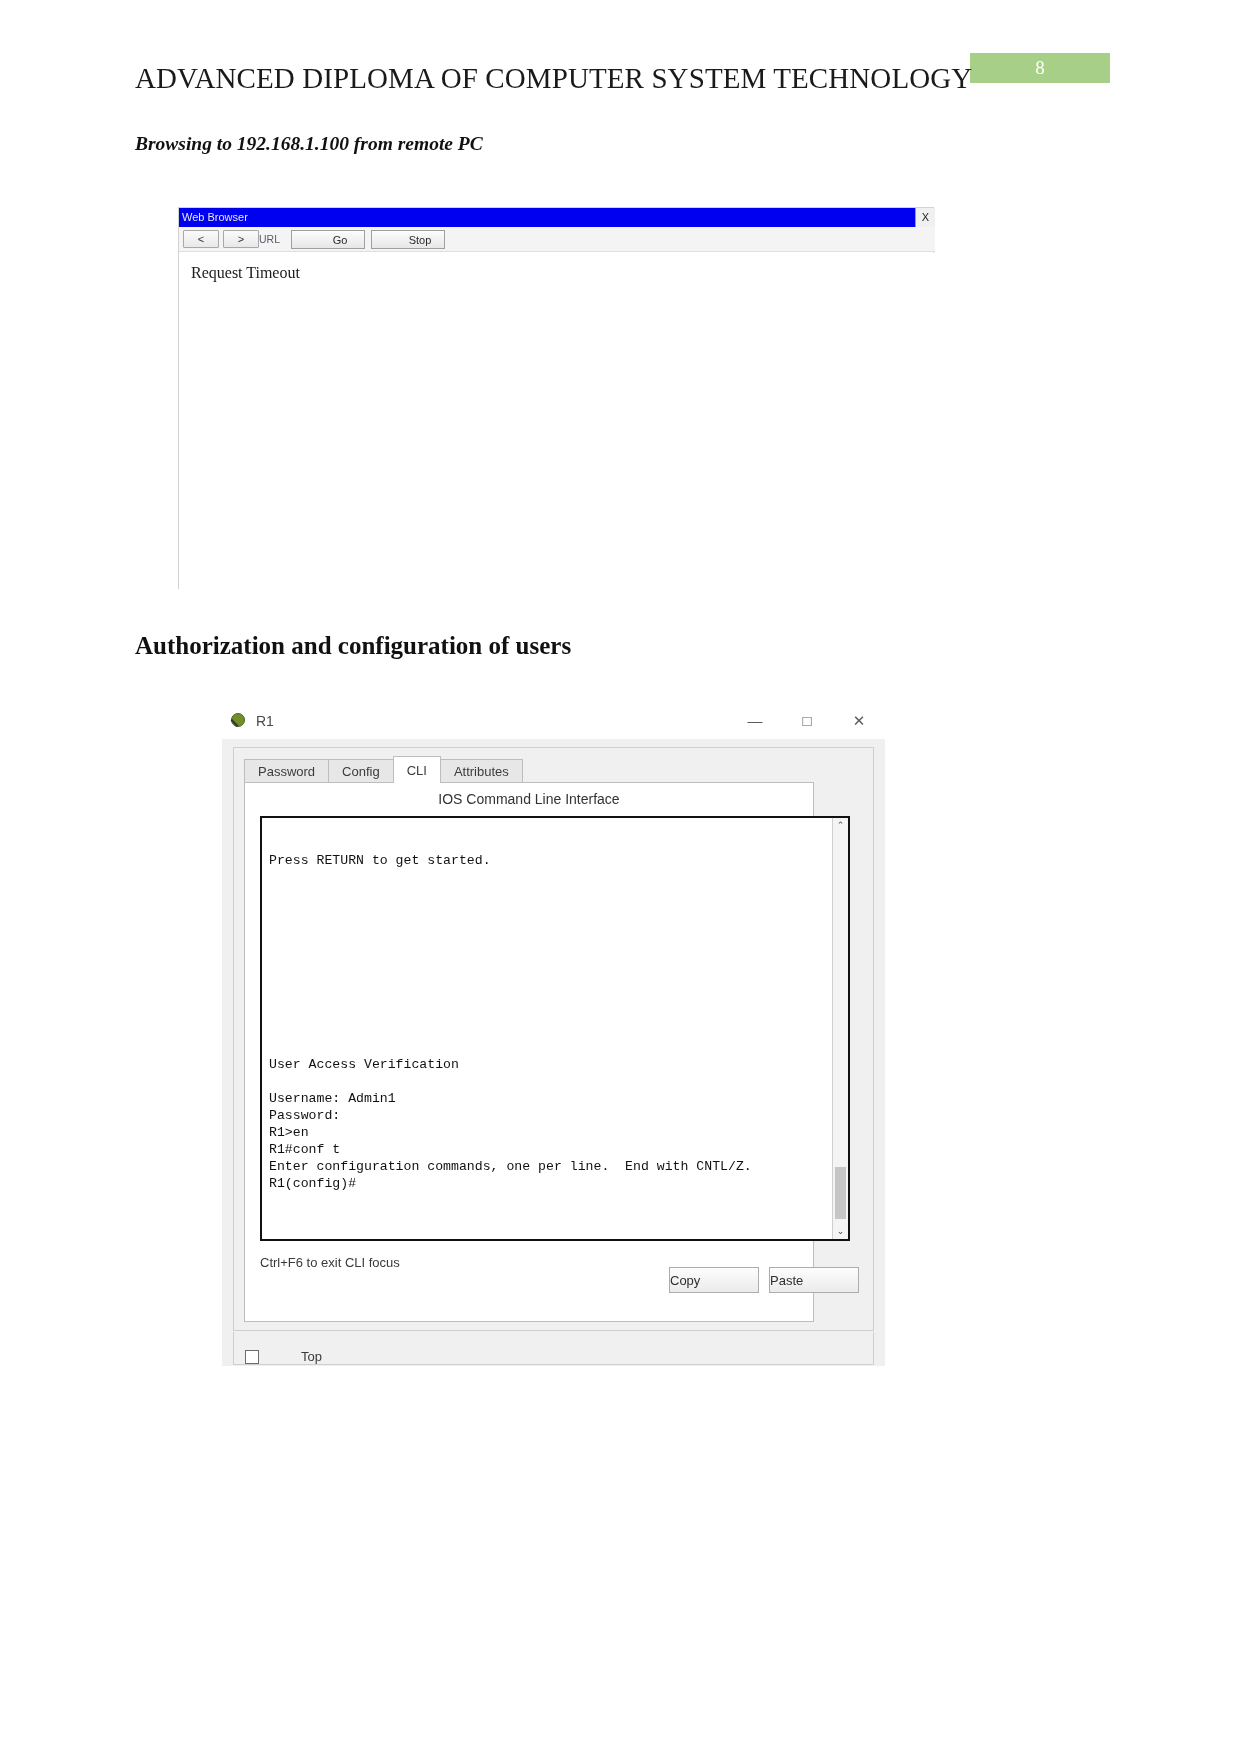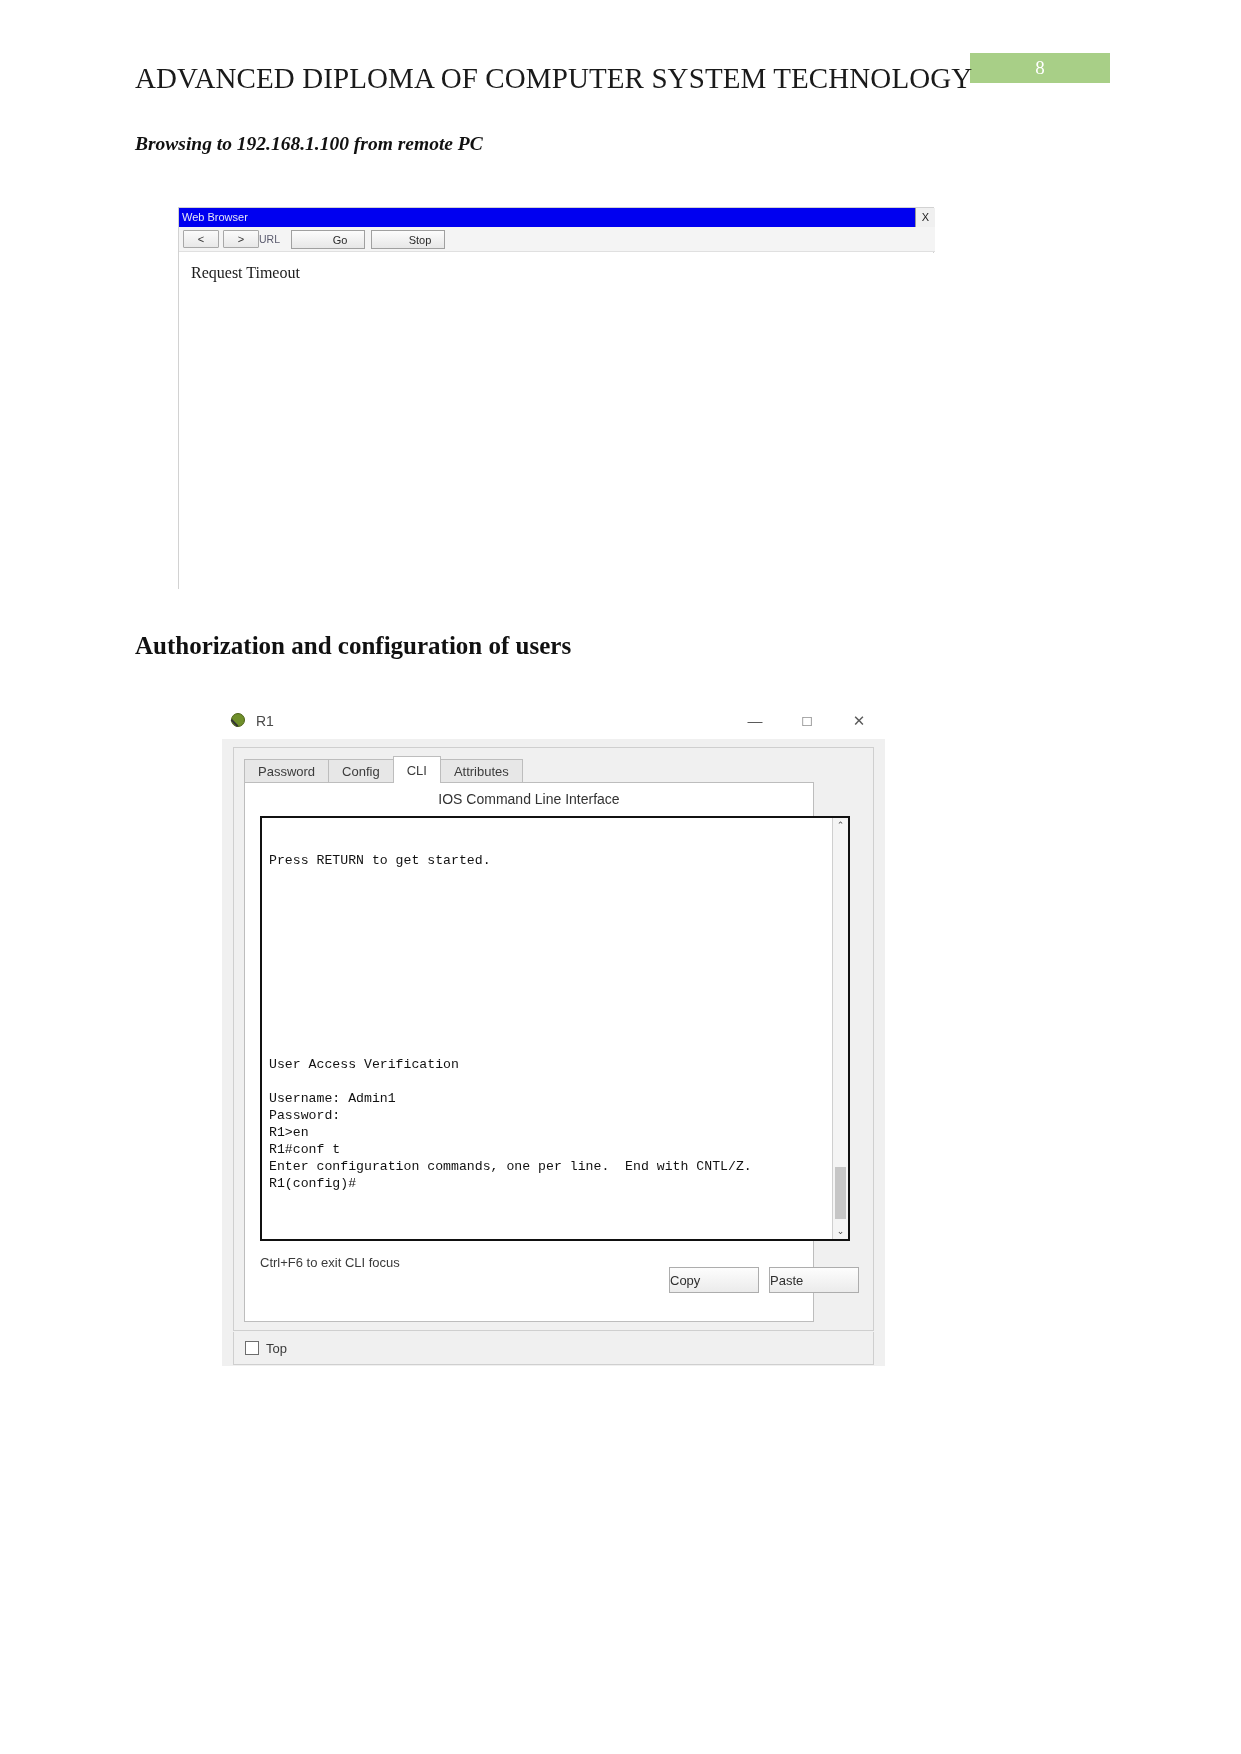--- a/index.html
+++ b/index.html
@@ -380,22 +380,23 @@
   .pt-footer {
     position: absolute;
     left: 11px;
     top: 629px;
     width: 641px;
     height: 33px;
     background: #f0f0f0;
     border: 1px solid #cfcfcf;
     border-top: none;
     display: flex;
-    align-items: center;
-    box-sizing: border-box;
+    align-items: flex-end;
+    box-sizing: border-box;
+    gap: 35px;
   }
   .pt-check {
     width: 14px;
     height: 14px;
     background: #ffffff;
     border: 1px solid #6d6d6d;
     margin-left: 11px;
     box-sizing: border-box;
   }
   .pt-check-label {

